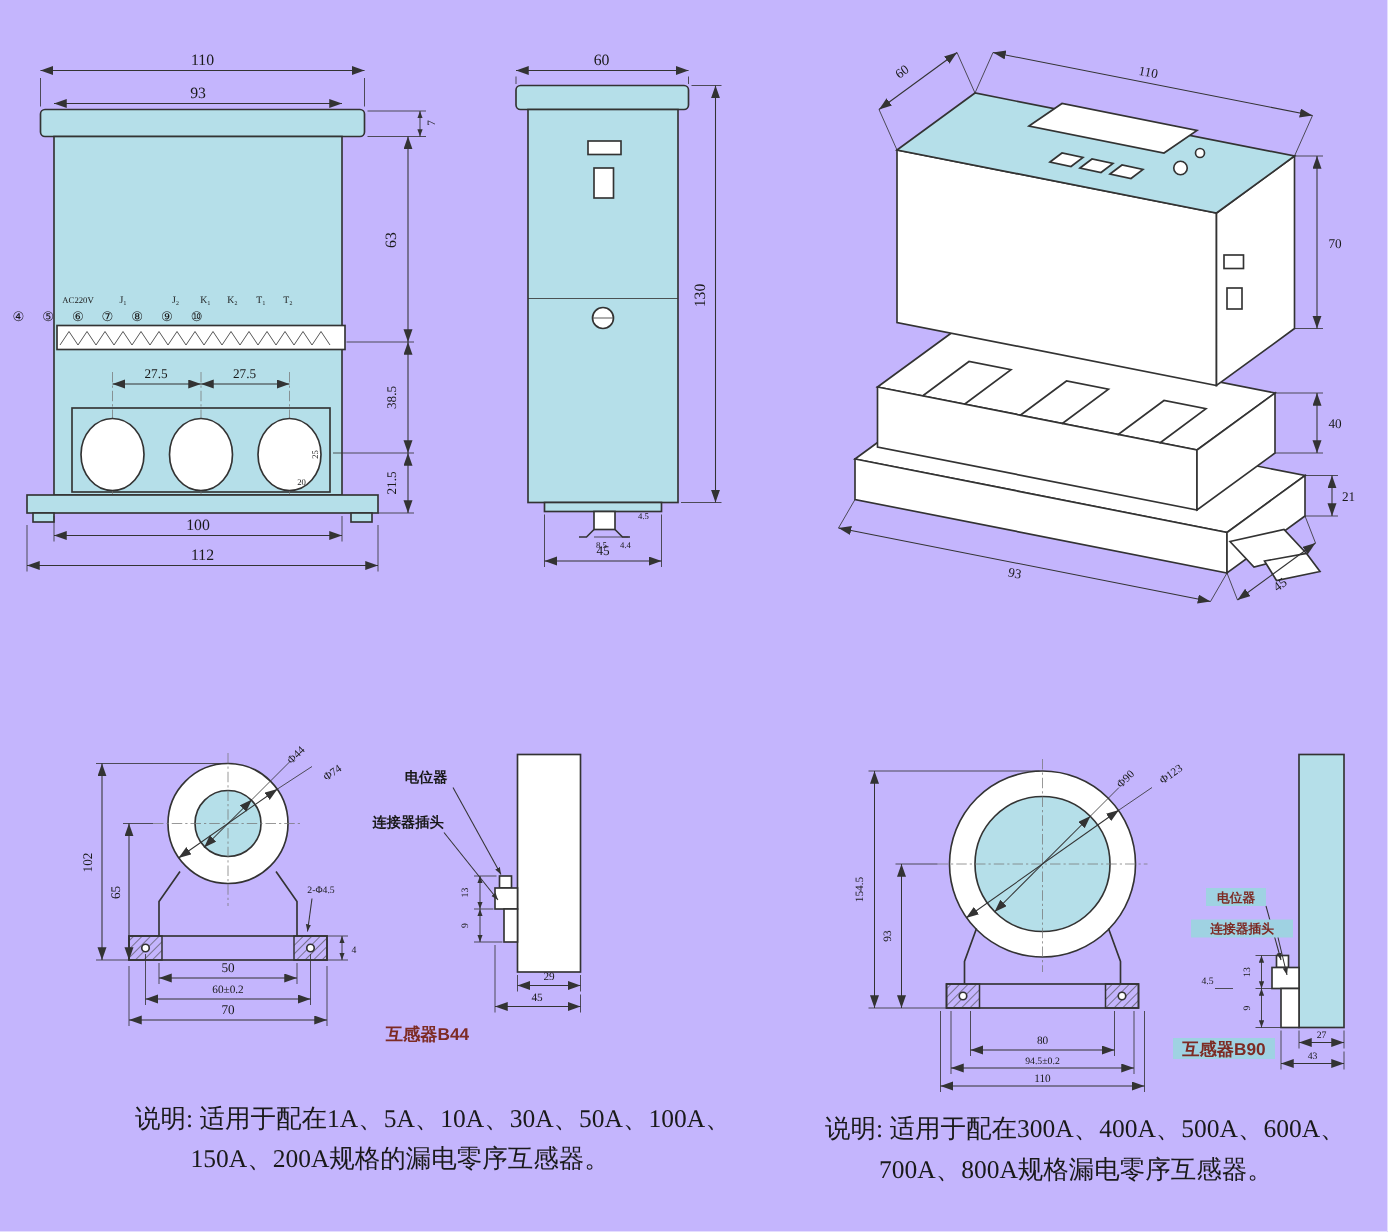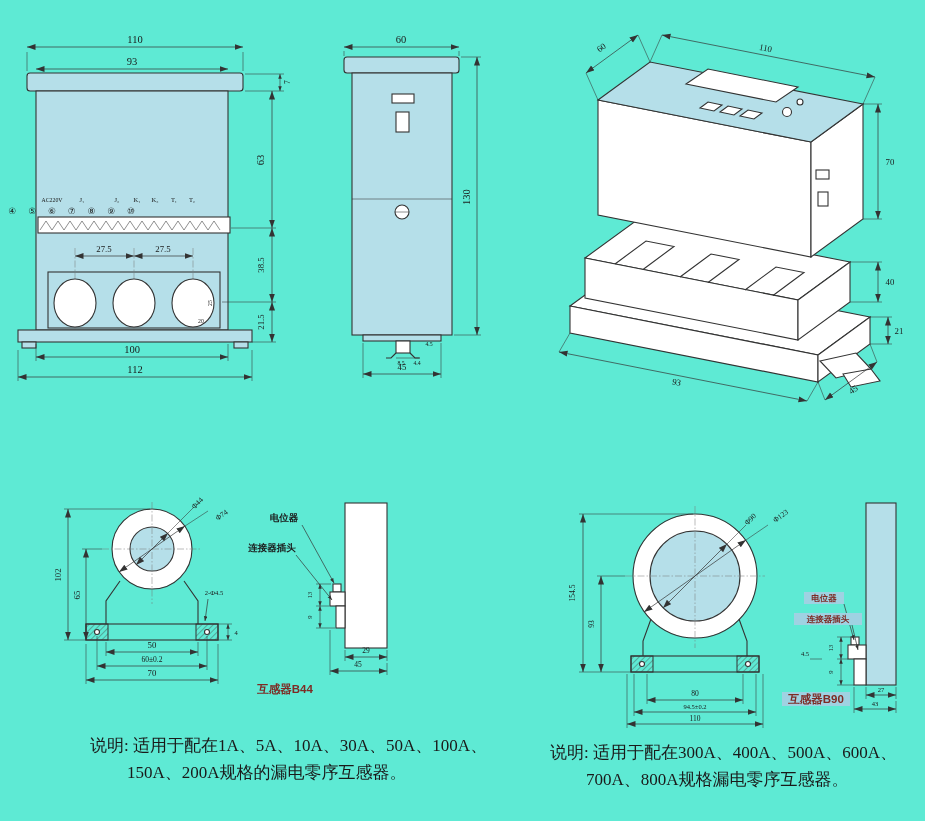--- a/index.html
+++ b/index.html
@@ -1,16 +1,16 @@
 <!DOCTYPE html>
 <html><head>
 <meta charset="utf-8">
 <style>
   html,body{margin:0;padding:0;background:#fff;}
-  #page{position:relative;width:925px;height:821px;background:#5eead4;overflow:hidden;}
+  #page{position:relative;width:925px;height:821px;background:#c4b5fd;overflow:hidden;}
   svg{display:block;}
   text{fill:#1a1a1a;font-family:"Liberation Serif","DejaVu Serif",serif;}
   .d10{font-size:10.5px;text-anchor:middle;}
   .d8{font-size:8.8px;text-anchor:middle;}
   .d7{font-size:7.5px;text-anchor:middle;}
   .d6{font-size:6.5px;text-anchor:middle;}
   .d5{font-size:5.8px;text-anchor:middle;}
   .zh9{font-size:9.5px;font-weight:bold;text-anchor:middle;font-family:"Liberation Sans","DejaVu Sans",sans-serif;}
   .zh8{font-size:8.5px;font-weight:bold;text-anchor:middle;fill:#7d2b24;font-family:"Liberation Sans","DejaVu Sans",sans-serif;}
   .nm{font-size:11.5px;text-anchor:middle;fill:#7d2b24;font-weight:bold;font-family:"Liberation Sans","DejaVu Sans",sans-serif;}

